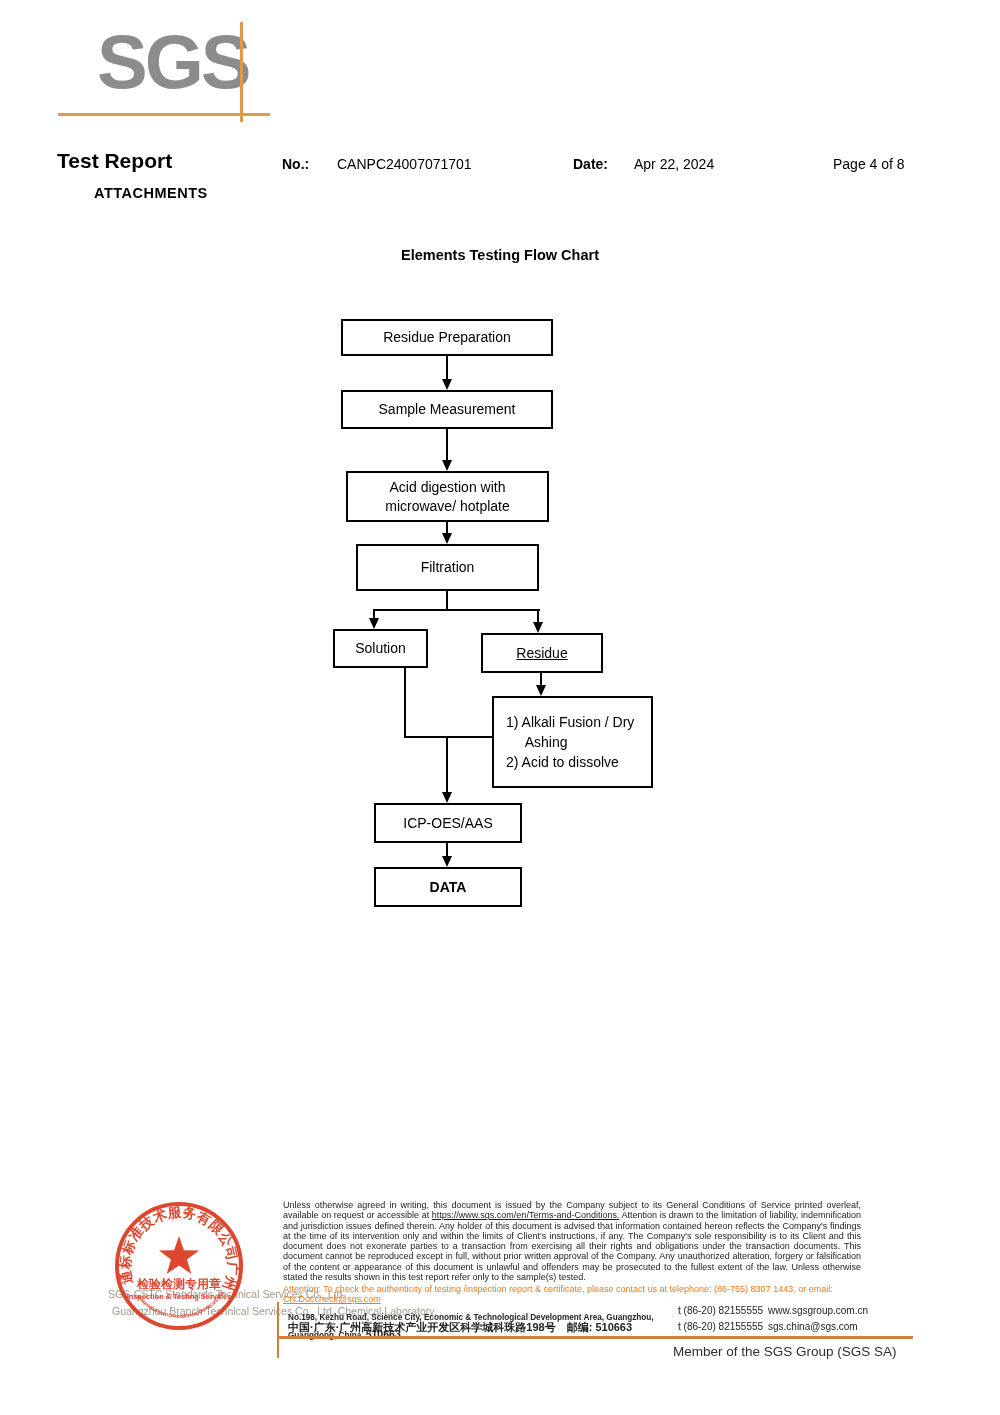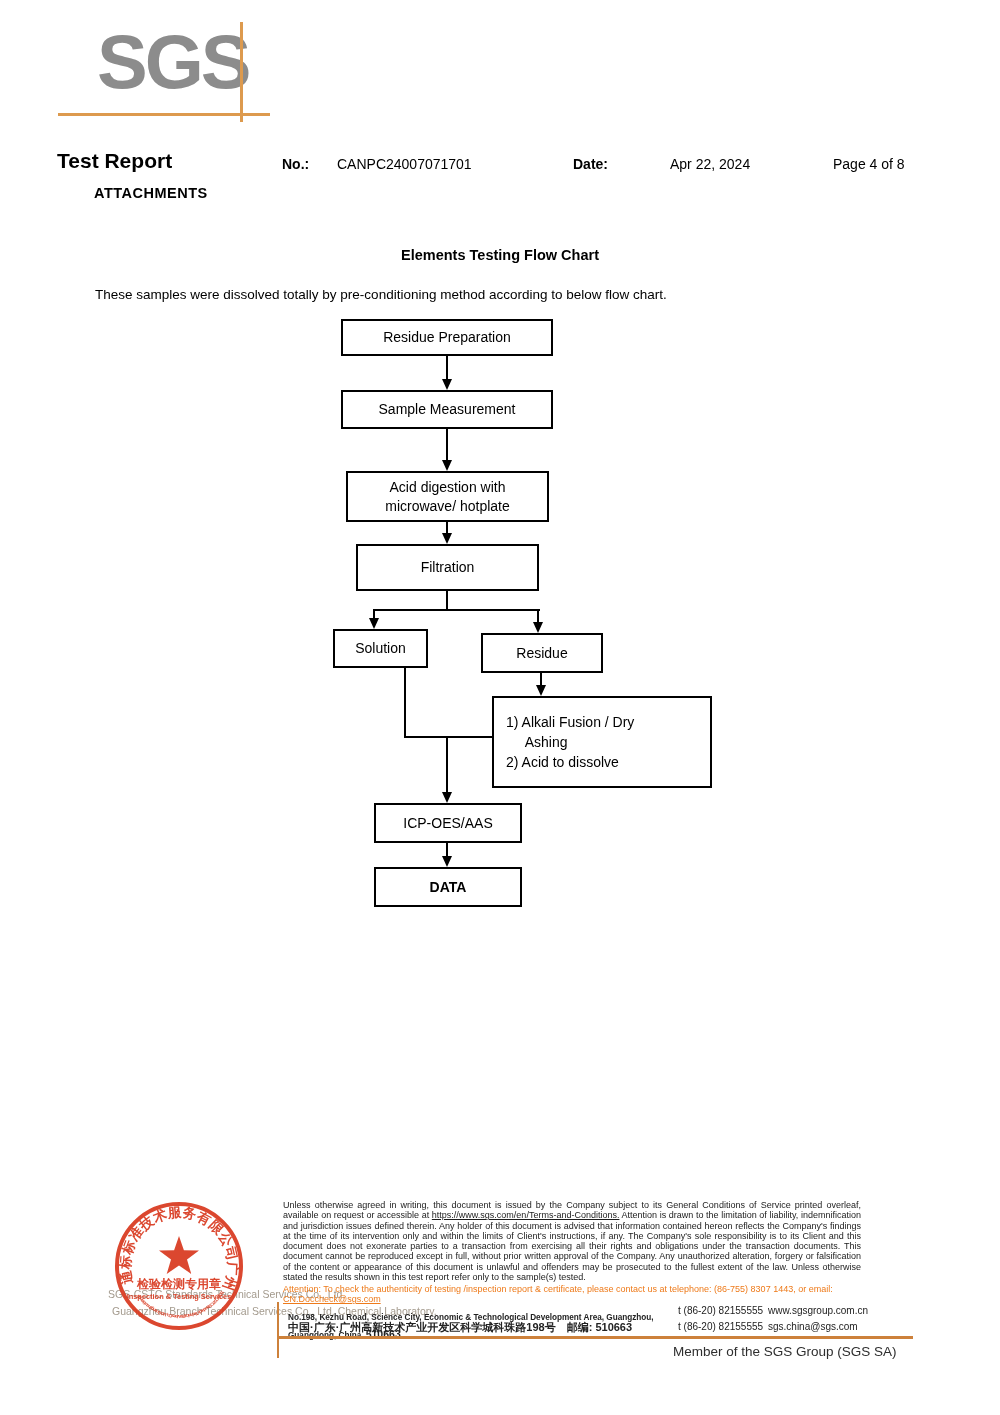--- a/index.html
+++ b/index.html
@@ -65,35 +65,34 @@
 <div id="page">
 
   <div class="abs logo-text" style="left:97px; top:24px;">SGS</div>
   <div class="abs logo-vline" style="left:240px; top:22px; height:100px;"></div>
   <div class="abs logo-hline" style="left:58px; top:113px; width:212px;"></div>
 
   <div class="abs h-title" style="left:57px; top:149px;">Test Report</div>
   <div class="abs h-label" style="left:282px; top:156px;">No.:</div>
   <div class="abs h-value" style="left:337px; top:156px;">CANPC24007071701</div>
   <div class="abs h-label" style="left:573px; top:156px;">Date:</div>
-  <div class="abs h-value" style="left:634px; top:156px;margin-left:36px;">Apr 22, 2024</div>
+  <div class="abs h-value" style="left:634px; top:156px;">Apr 22, 2024</div>
   <div class="abs h-value" style="left:833px; top:156px;">Page 4 of 8</div>
   <div class="abs h-section" style="left:94px; top:185px;">ATTACHMENTS</div>
 
   <div class="abs fc-title" style="left:0px; top:247px;">Elements Testing Flow Chart</div>
-  <div class="abs fc-intro" style="left:95px; top:287px;">These samples were dissolved totally by pre-conditioning method according to below flow chart.</div>
 
   <div class="node" style="left:341px; top:319px; width:212px; height:37px;">Residue Preparation</div>
   <div class="node" style="left:341px; top:390px; width:212px; height:39px;">Sample Measurement</div>
   <div class="node" style="left:346px; top:471px; width:203px; height:51px;">Acid digestion with
 microwave/ hotplate</div>
   <div class="node" style="left:356px; top:544px; width:183px; height:47px;">Filtration</div>
   <div class="node" style="left:333px; top:629px; width:95px; height:39px;">Solution</div>
-  <div class="node" style="left:481px; top:633px; width:122px; height:40px;">Residue</div>
-  <div class="node left-align" style="left:492px; top:696px; width:220px; height:92px; line-height:1.45;">1) Alkali Fusion / Dry
+  <div class="node" style="left:481px; top:633px; width:122px; height:40px;text-decoration:underline;">Residue</div>
+  <div class="node left-align" style="left:492px; top:696px; width:161px; height:92px; line-height:1.45;">1) Alkali Fusion / Dry
      Ashing
 2) Acid to dissolve</div>
   <div class="node" style="left:374px; top:803px; width:148px; height:40px;">ICP-OES/AAS</div>
   <div class="node" style="left:374px; top:867px; width:148px; height:40px;font-weight:bold;">DATA</div>
 
   <div class="vline" style="left:446px; top:356px; height:23px;"></div>
   <div class="arr" style="left:442px; top:379px;"></div>
 
   <div class="vline" style="left:446px; top:429px; height:31px;"></div>
   <div class="arr" style="left:442px; top:460px;"></div>

